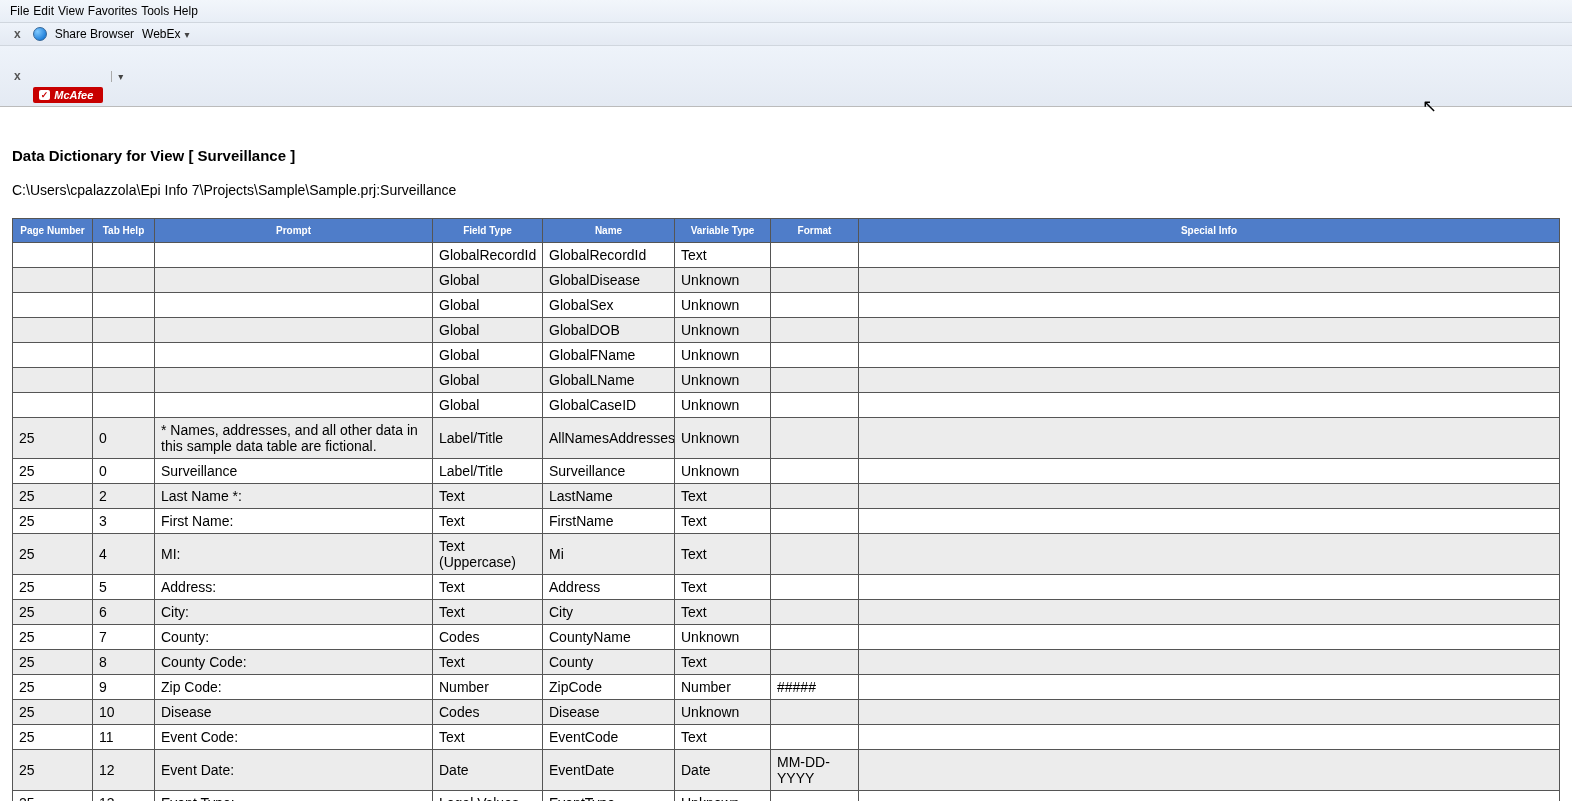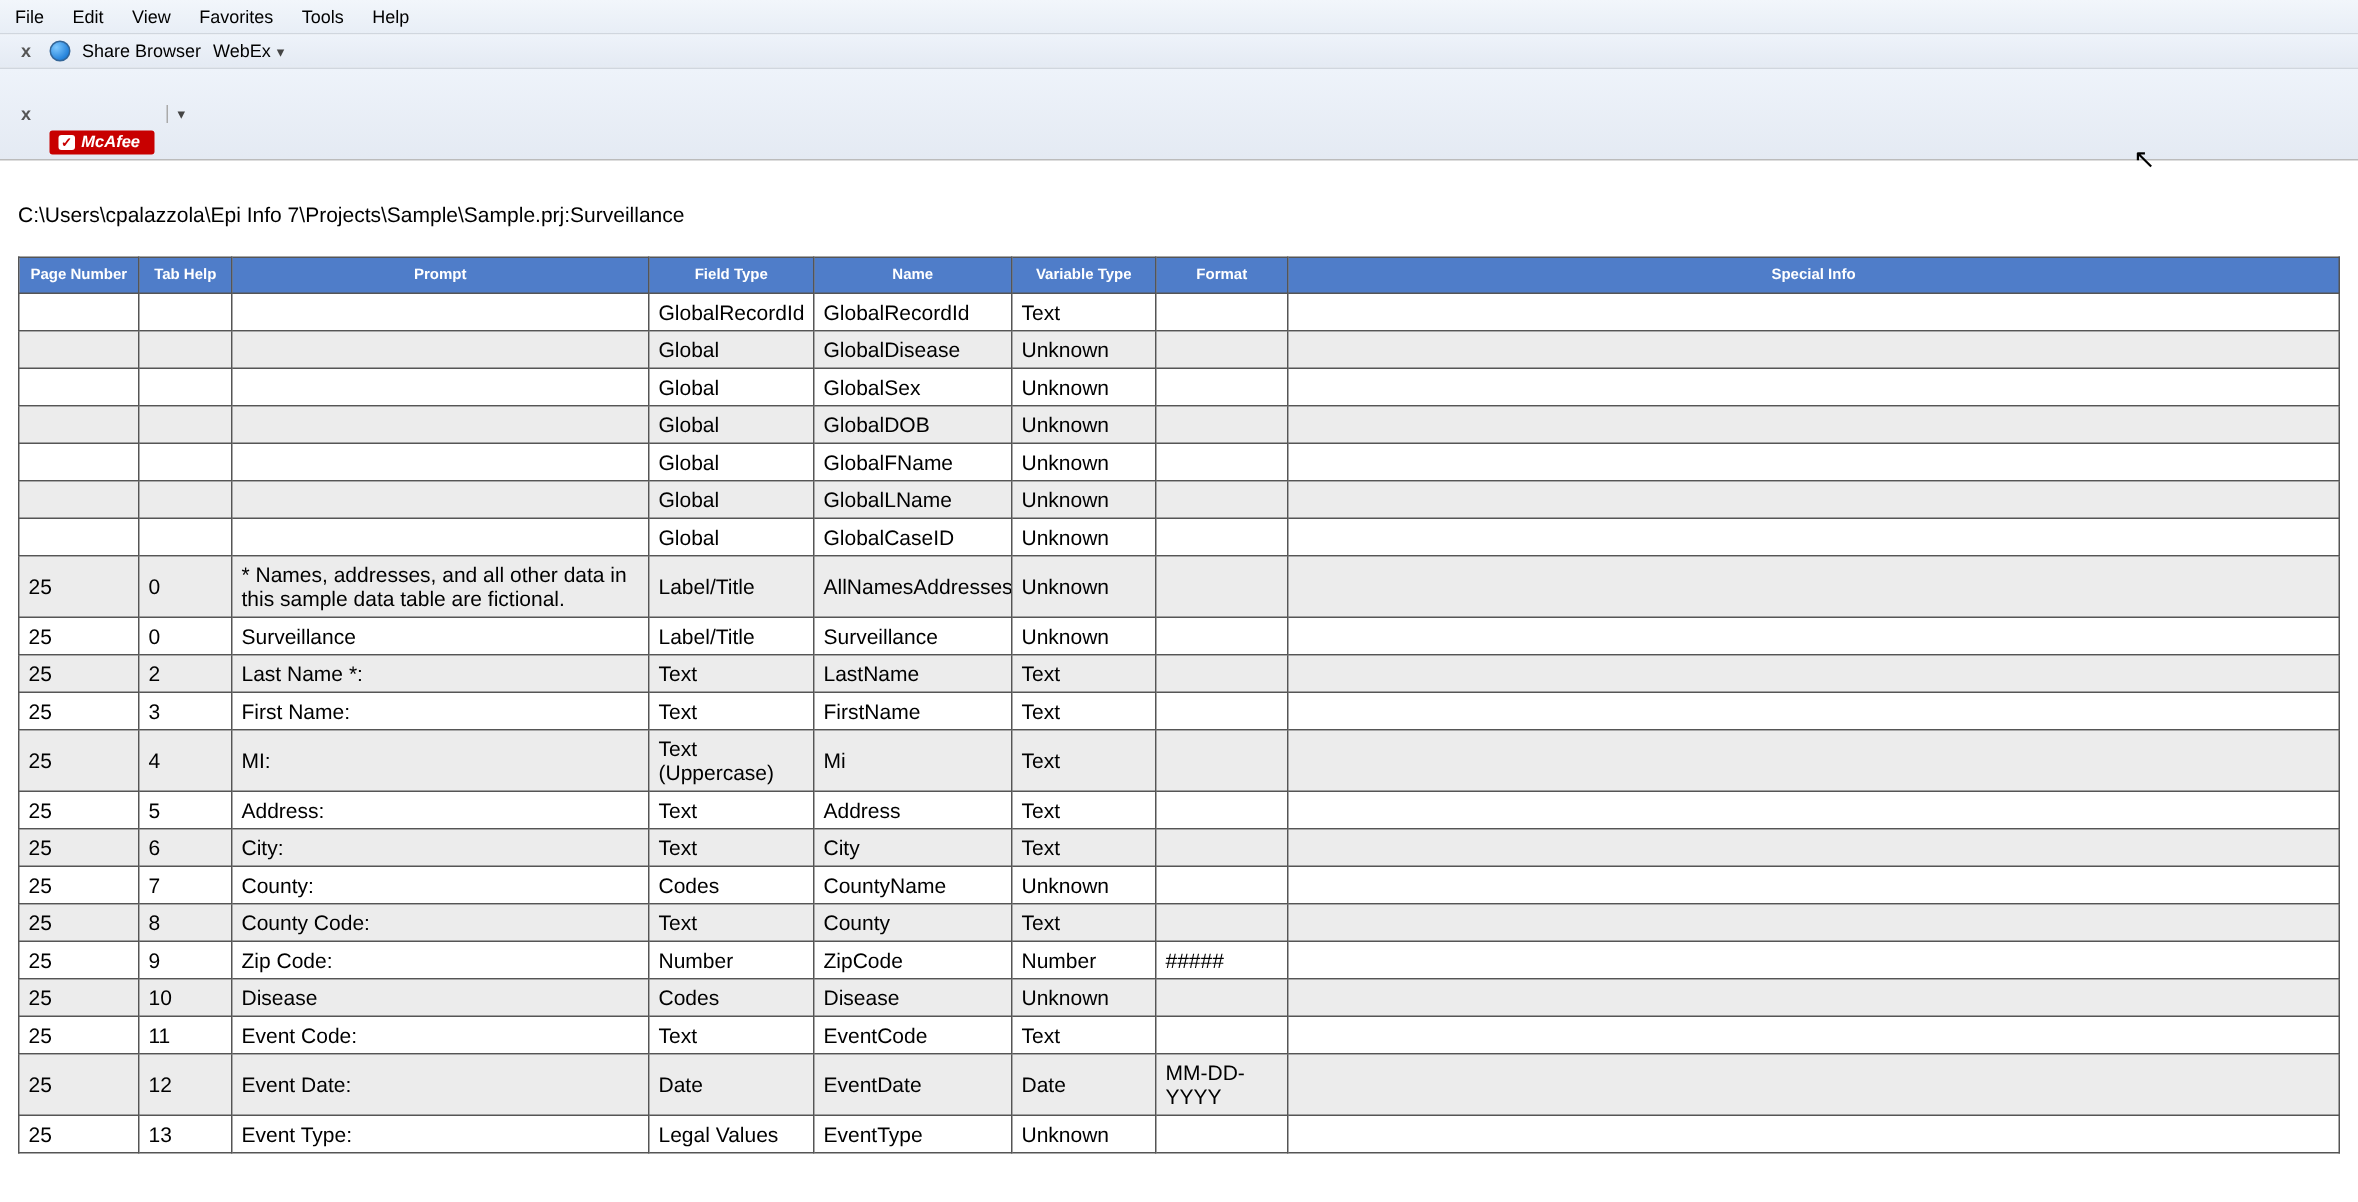--- a/index.html
+++ b/index.html
@@ -8,21 +8,21 @@
     font-family: Arial, Helvetica, sans-serif;
     font-size: 13px;
     background: #fff;
     color: #000;
   }
   .menu-bar {
     background: linear-gradient(#f2f6fb,#e8eef6);
     padding: 4px 10px;
     font-size: 12px;
     display: flex;
-    gap: 19px;
+    gap: 4px;
     border-bottom: 1px solid #d0d6de;
   }
   .menu-bar span { cursor: default; }
   .toolbar {
     background: linear-gradient(#eef3fa,#e4eaf3);
     padding: 4px 10px;
     display: flex;
     align-items: center;
     gap: 8px;
     font-size: 12px;
@@ -164,20 +164,21 @@
   <span class="webex-drop">WebEx</span>
 </div>
 
 <div class="mcafee-bar">
   <span class="close-x">x</span>
   <span class="mcafee-badge">McAfee</span>
   <span class="mcafee-drop">▾</span>
 </div>
 
 <div class="content">
+  <div class="header-title">Data Dictionary for View [ Surveillance ]</div>
   <div class="header-path">C:\Users\cpalazzola\Epi Info 7\Projects\Sample\Sample.prj:Surveillance</div>
 
   <table>
     <colgroup>
       <col class="c-page">
         <col class="c-tab">
         <col class="c-prompt">
         <col class="c-field">
       <col class="c-name">
         <col class="c-var">

